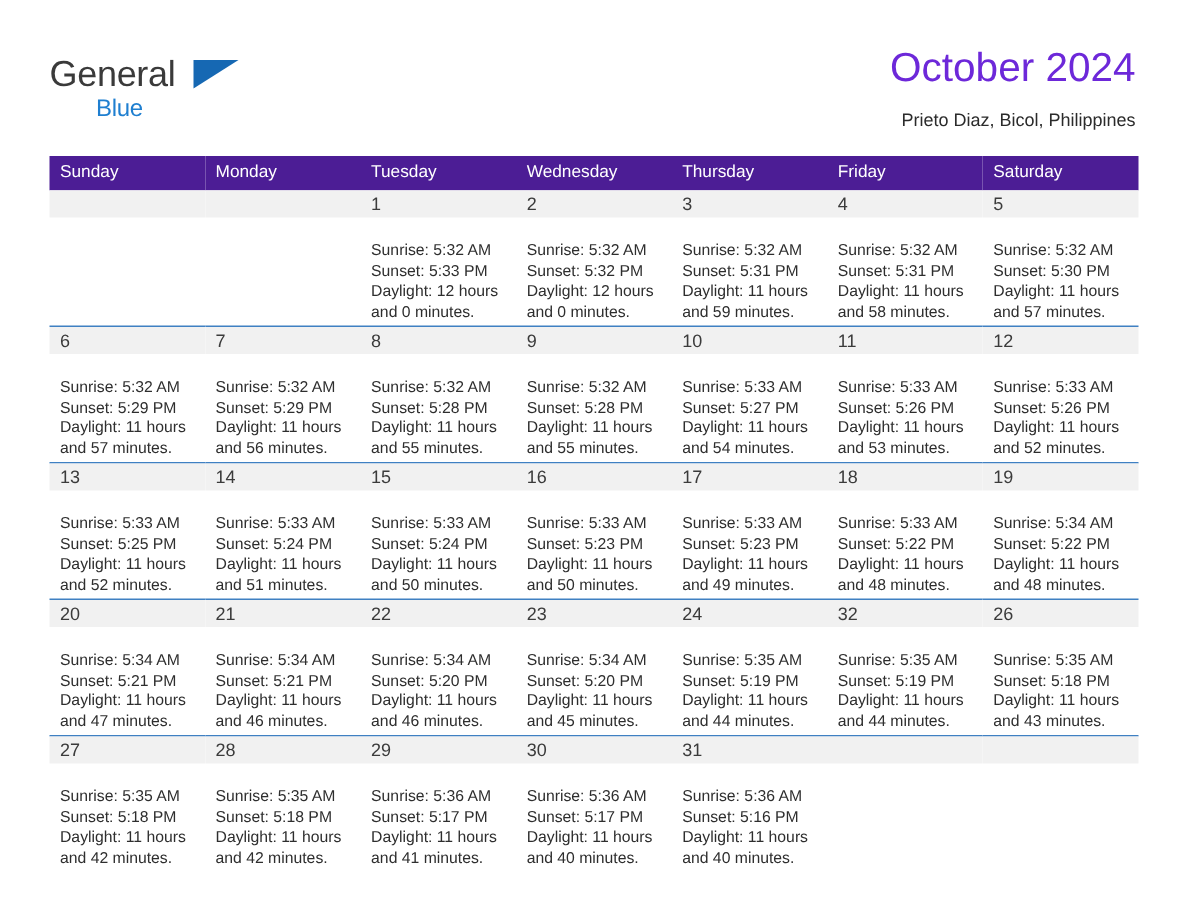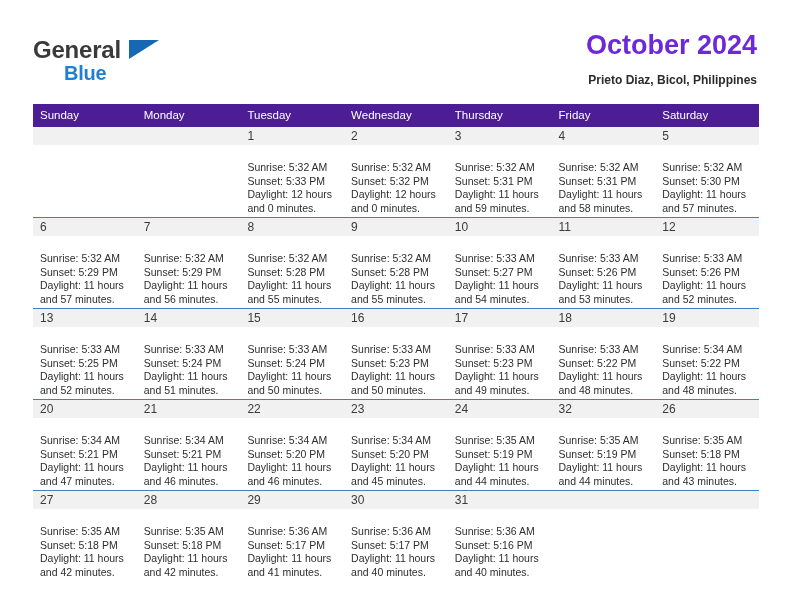--- a/index.html
+++ b/index.html
@@ -21,21 +21,20 @@
     box-sizing: border-box;
   }
 
   
   .header {
     position: absolute;
     left: 33px;
     top: 28px;
     right: 35px;
     height: 70px;
-    font-weight: bold;
   }
   .brand {
     position: absolute;
     left: 0;
     top: 8px;
     width: 150px;
     height: 56px;
   }
   .brand-general {
     position: absolute;
@@ -52,21 +51,21 @@
     top: 4px;
     width: 0;
     height: 0;
     border-left: 30px solid #1668b3;
     border-bottom: 19px solid transparent;
   }
   .brand-blue {
     position: absolute;
     left: 31px;
     top: 23px;
-    font-size: 20px;
+    font-size: 16px;
     letter-spacing: -0.2px;
     color: #1f7fd0;
     line-height: 28px;
   }
   .title-block {
     position: absolute;
     right: 0;
     top: 0;
     text-align: right;
   }

